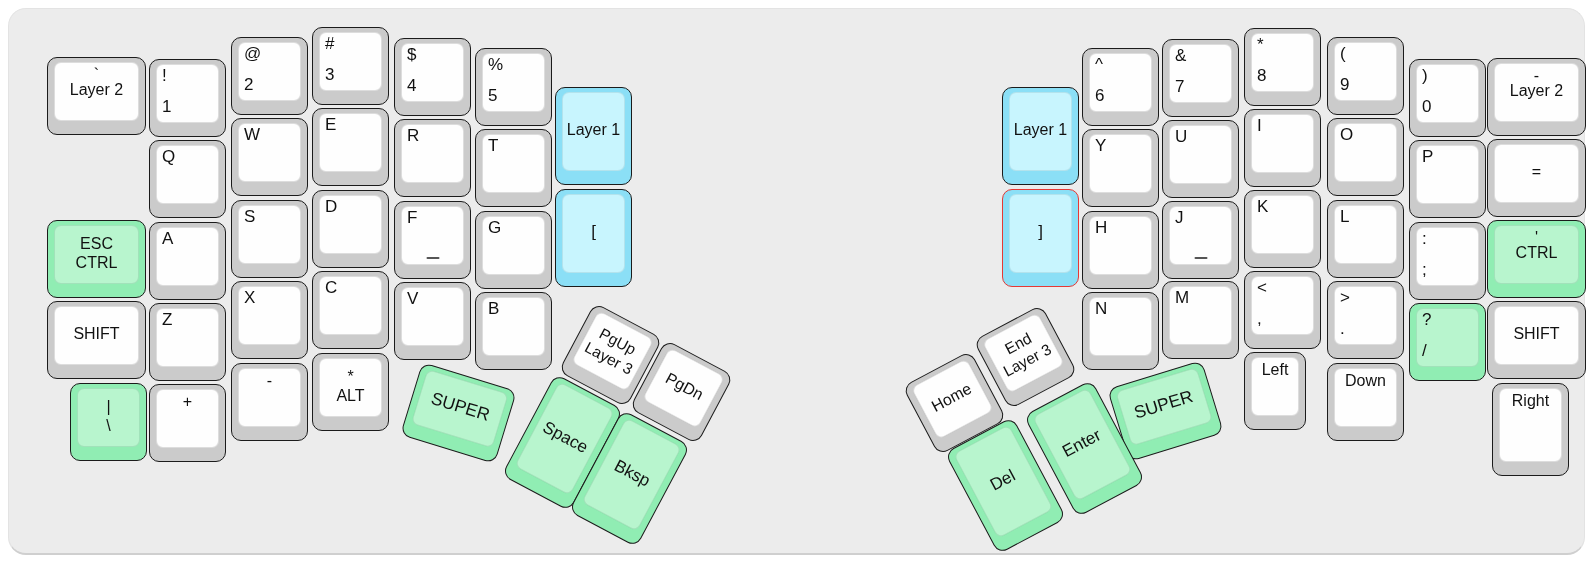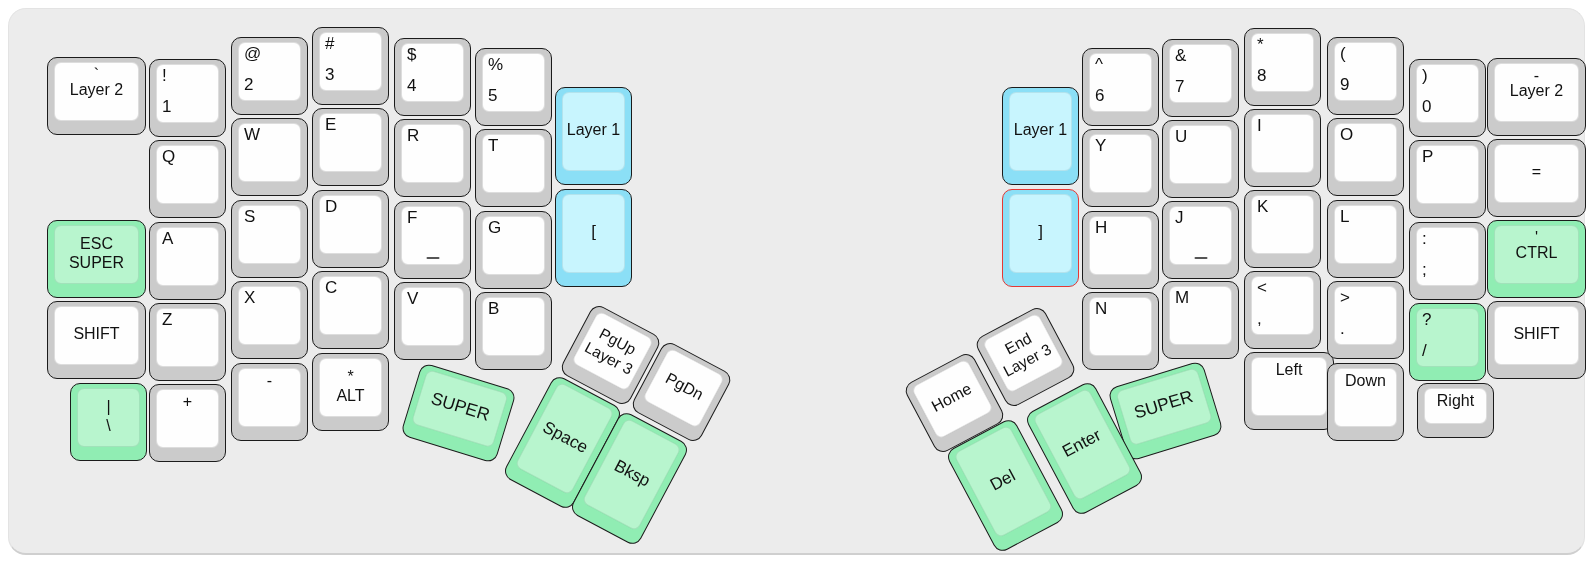--- a/index.html
+++ b/index.html
@@ -54,21 +54,21 @@
   <div class="board">
       <div class="key c-gray" style="left: 38px; top: 48px; width: 99px; height: 78px;">
         <div class="ktop">
           <span class="lbl l-ct">`</span>
           <span class="lbl l-c">Layer 2</span>
         </div>
       </div>
       <div class="key c-green" style="left: 38px; top: 211px; width: 99px; height: 78px;">
         <div class="ktop">
           <span class="lbl l-c">ESC
-SUPER</span>
+CTRL</span>
         </div>
       </div>
       <div class="key c-gray" style="left: 38px; top: 292px; width: 99px; height: 78px;">
         <div class="ktop">
           <span class="lbl l-c">SHIFT</span>
         </div>
       </div>
       <div class="key c-green" style="left: 61px; top: 374px; width: 77px; height: 78px;">
         <div class="ktop">
           <span class="lbl l-c">|
@@ -301,21 +301,21 @@
         <div class="ktop">
           <span class="lbl l-tl">K</span>
         </div>
       </div>
       <div class="key c-gray" style="left: 1235px; top: 262px; width: 77px; height: 78px;">
         <div class="ktop">
           <span class="lbl l-tl">&lt;</span>
           <span class="lbl l-ml">,</span>
         </div>
       </div>
-      <div class="key c-gray" style="left: 1235px; top: 343px; width: 90px; height: 78px;">
+      <div class="key c-gray" style="left: 1235px; top: 343px; width: 62px; height: 78px;">
         <div class="ktop">
           <span class="lbl l-ct">Left</span>
         </div>
       </div>
       <div class="key c-gray" style="left: 1318px; top: 28px; width: 77px; height: 78px;">
         <div class="ktop">
           <span class="lbl l-tl">(</span>
           <span class="lbl l-ml">9</span>
         </div>
       </div>
@@ -378,21 +378,21 @@
         <div class="ktop">
           <span class="lbl l-ct">'</span>
           <span class="lbl l-c">CTRL</span>
         </div>
       </div>
       <div class="key c-gray" style="left: 1478px; top: 292px; width: 99px; height: 78px;">
         <div class="ktop">
           <span class="lbl l-c">SHIFT</span>
         </div>
       </div>
-      <div class="key c-gray" style="left: 1408px; top: 374px; width: 77px; height: 55px;">
+      <div class="key c-gray" style="left: 1483px; top: 374px; width: 77px; height: 93px;">
         <div class="ktop">
           <span class="lbl l-ct">Right</span>
         </div>
       </div>
       <div class="key c-green" style="transform: rotate(-17deg); left: 1106.5px; top: 364px; width: 99px; height: 76px;">
         <div class="ktop">
           <span class="lbl l-c" style="font-size: 17.5px;">SUPER</span>
         </div>
       </div>
       <div class="key c-gray" style="transform: rotate(-28deg); left: 977.5px; top: 309px; width: 77px; height: 78px;">

